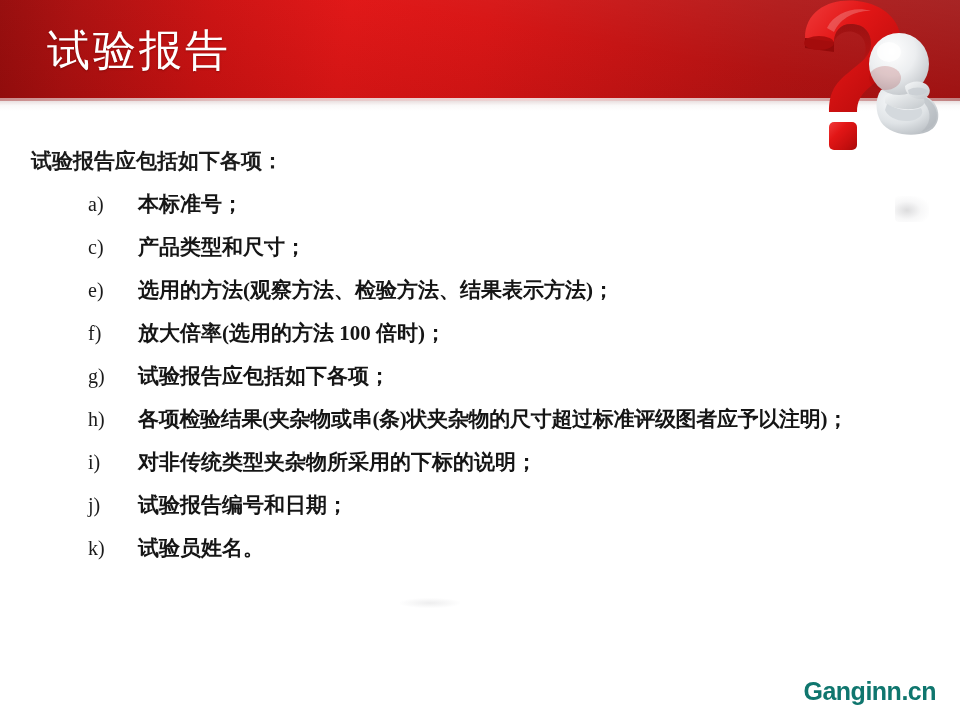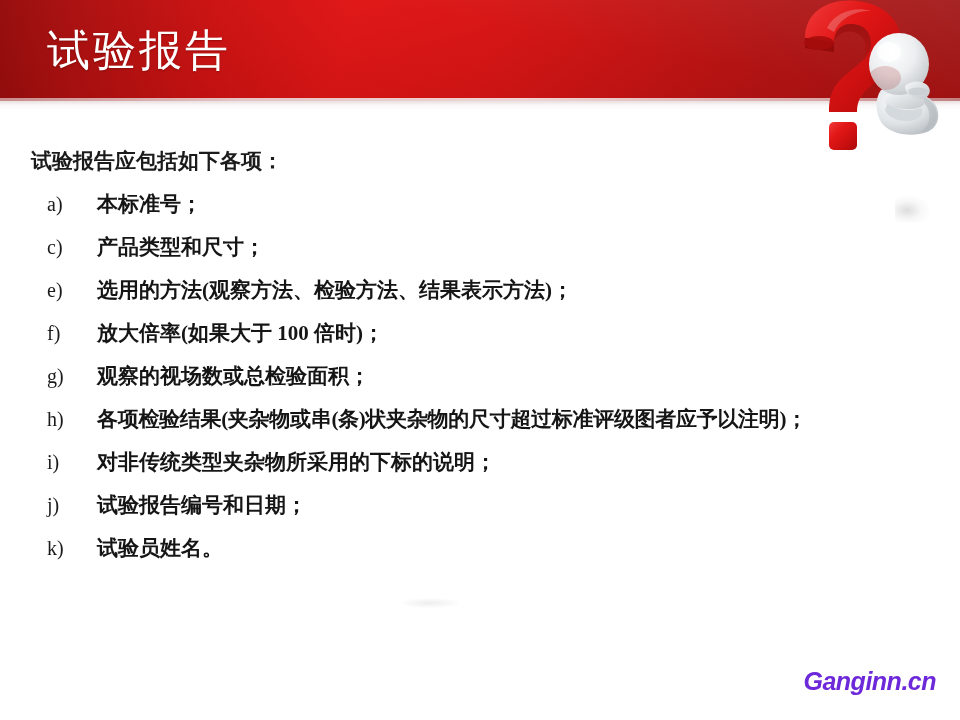--- a/index.html
+++ b/index.html
@@ -123,20 +123,21 @@
     padding: 0;
     list-style: none;
   }
   .list-item {
     position: relative;
     height: 43px;
     line-height: 43px;
     padding-left: 47px;
     white-space: nowrap;
     font-size: 21px;
+    margin-left: 41px;
   }
   .marker {
     display: inline-block;
     width: 50px;
     font-family: "Liberation Serif", "DejaVu Serif", serif;
     font-size: 20px;
     font-weight: 400;
     color: #1b1b1b;
   }
   .item-text {
@@ -172,26 +173,25 @@
     background: radial-gradient(ellipse at 50% 50%,
         rgba(160,160,165,0.18) 0%,
         rgba(255,255,255,0) 75%);
     pointer-events: none;
   }
 
   
   .watermark {
     position: absolute;
     right: 24px;
-    bottom: 24px;
+    bottom: 14px;
     font-family: "Liberation Sans", "DejaVu Sans", sans-serif;
     font-size: 25px;
     font-weight: 700;
-    font-style: italic;
-    color: #6d28d9;
+    color: #0f766e;
     letter-spacing: -0.5px;
   }
 </style>
 </head>
 <body>
 
 <div class="slide">
 
   <div class="banner"></div>
   <div class="banner-edge"></div>
@@ -299,25 +299,25 @@
       <li class="list-item">
         <span class="marker">c)</span><span class="item-text">产品类型和尺寸；</span>
       </li>
 
 
       <li class="list-item">
         <span class="marker">e)</span><span class="item-text">选用的方法(观察方法、检验方法、结果表示方法)；</span>
       </li>
 
       <li class="list-item">
-        <span class="marker">f)</span><span class="item-text">放大倍率(如果大于 100 倍时)；</span>
-      </li>
-
-      <li class="list-item">
-        <span class="marker">g)</span><span class="item-text">观察的视场数或总检验面积；</span>
+        <span class="marker">f)</span><span class="item-text">放大倍率(选用的方法 100 倍时)；</span>
+      </li>
+
+      <li class="list-item">
+        <span class="marker">g)</span><span class="item-text">试验报告应包括如下各项；</span>
       </li>
 
       <li class="list-item long">
         <span class="marker">h)</span><span class="item-text">各项检验结果(夹杂物或串(条)状夹杂物的尺寸超过标准评级图者应予以注明)；</span>
       </li>
 
       <li class="list-item">
         <span class="marker">i)</span><span class="item-text">对非传统类型夹杂物所采用的下标的说明；</span>
       </li>
 

